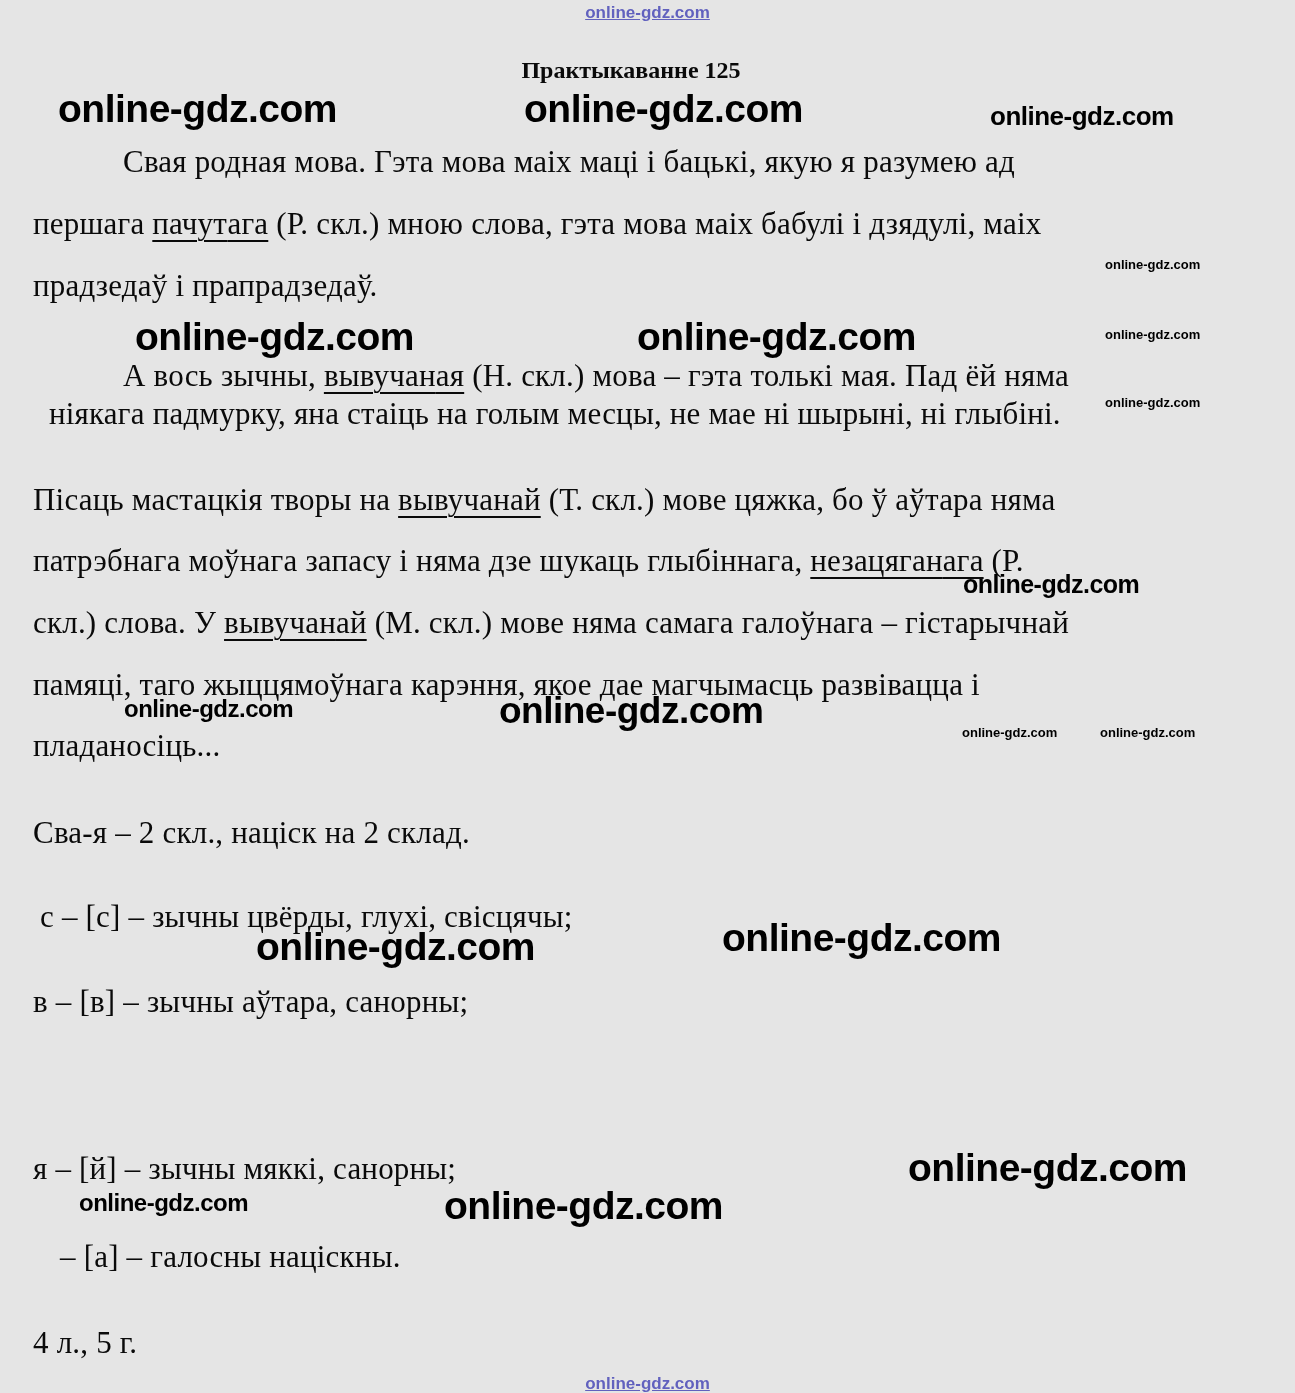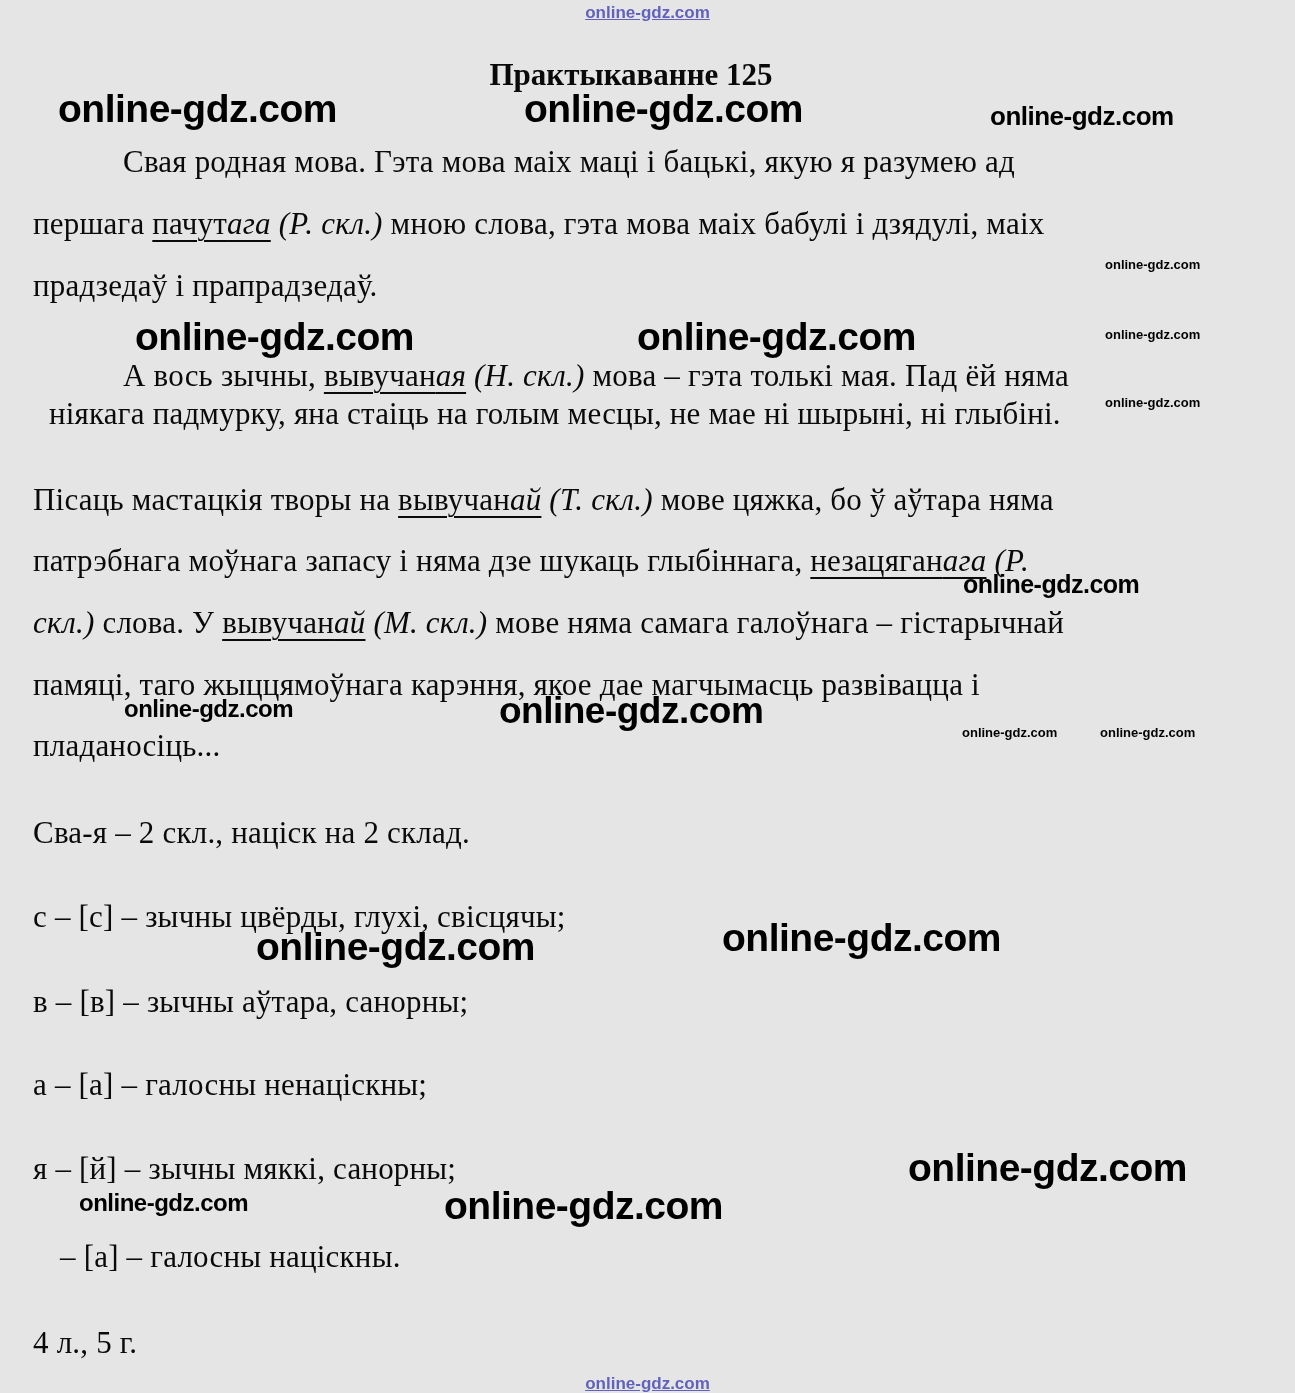--- a/index.html
+++ b/index.html
@@ -16,29 +16,29 @@
     font-size:31px;
     white-space:nowrap;
     color:#0a0a0a;
     letter-spacing:0.2px;
   }
   .title{
     position:absolute;
     top:57px;left:0;width:1262px;
     text-align:center;
     font-weight:bold;
-    font-size:31px;
+    font-size:24px;
     white-space:nowrap;
   }
   .u{
     text-decoration:underline;
     text-underline-offset:6px;
     text-decoration-thickness:2px;
   }
-  .it{font-style:italic;}
+  .it{}
   .wm{
     position:absolute;
     font-family:"Liberation Sans", sans-serif;
     font-weight:bold;
     color:#000;
     white-space:nowrap;
     letter-spacing:-0.5px;
   }
   .wm-xl{font-size:39px;}
   .wm-lg{font-size:37px;}
@@ -109,28 +109,27 @@
 
   <span class="wm wm-md" style="left:124px;top:695px;font-size:24px;">online-gdz.com</span>
   <span class="wm wm-lg" style="left:499px;top:690px;">online-gdz.com</span>
   <span class="wm wm-sm" style="left:962px;top:725px;">online-gdz.com</span>
   <span class="wm wm-sm" style="left:1100px;top:725px;">online-gdz.com</span>
 
   <div class="line" style="left:33px;top:728px;">пладаносіць...</div>
 
   <div class="line" style="left:33px;top:815px;">Сва-я – 2 скл., націск на 2 склад.</div>
 
-  <div class="line" style="left:33px;top:899px;">с – [с] – зычны цвёрды, глухі, свісцячы;</div>
+  <div class="line" style="left:40px;top:899px;">с – [с] – зычны цвёрды, глухі, свісцячы;</div>
 
   <span class="wm wm-xl" style="left:256px;top:925px;">online-gdz.com</span>
   <span class="wm wm-xl" style="left:722px;top:916px;">online-gdz.com</span>
 
   <div class="line" style="left:33px;top:984px;">в – [в] – зычны аўтара, санорны;</div>
 
-  <div class="line" style="left:33px;top:1067px;">а – [а] – галосны ненаціскны;</div>
 
   <div class="line" style="left:33px;top:1151px;">я – [й] – зычны мяккі, санорны;</div>
 
   <span class="wm wm-xl" style="left:908px;top:1146px;">online-gdz.com</span>
   <span class="wm wm-md" style="left:79px;top:1189px;font-size:24px;">online-gdz.com</span>
   <span class="wm wm-xl" style="left:444px;top:1184px;">online-gdz.com</span>
 
   <div class="line" style="left:60px;top:1239px;">– [а] – галосны націскны.</div>
 
   <div class="line" style="left:33px;top:1325px;">4 л., 5 г.</div>

